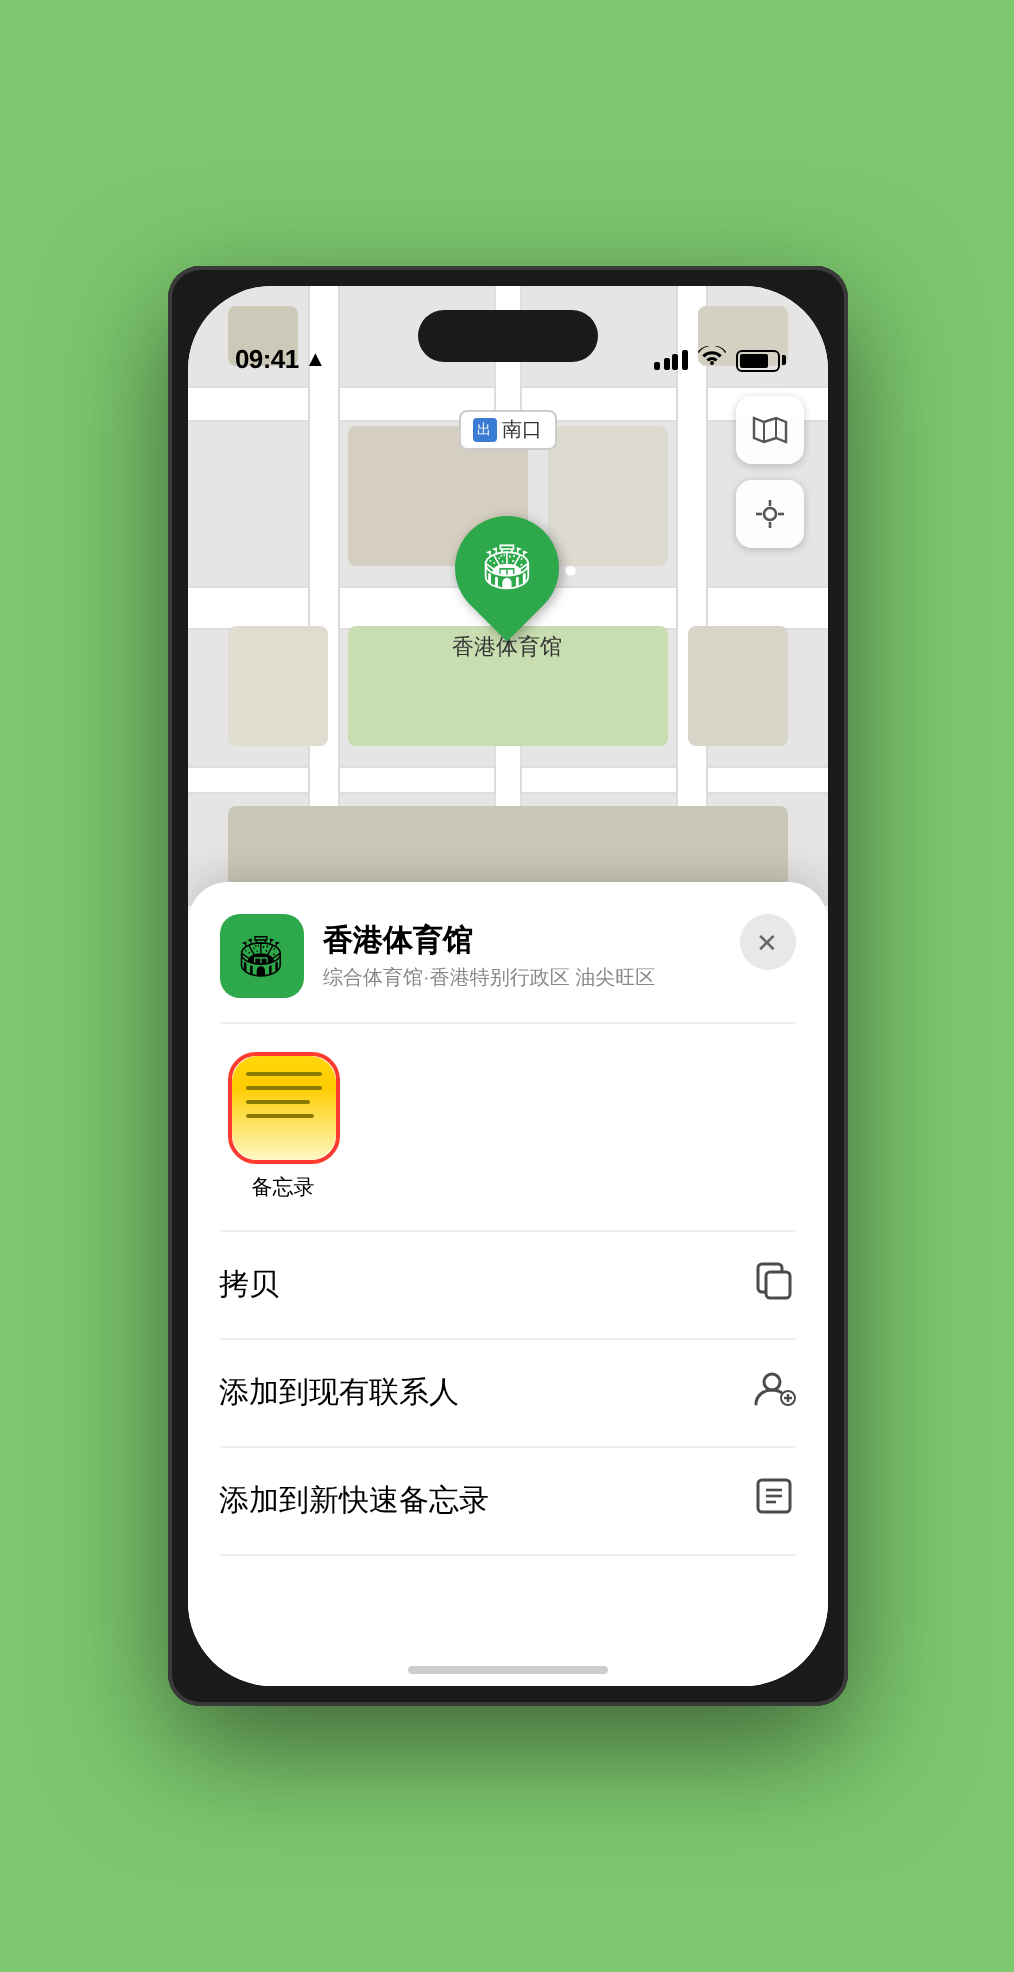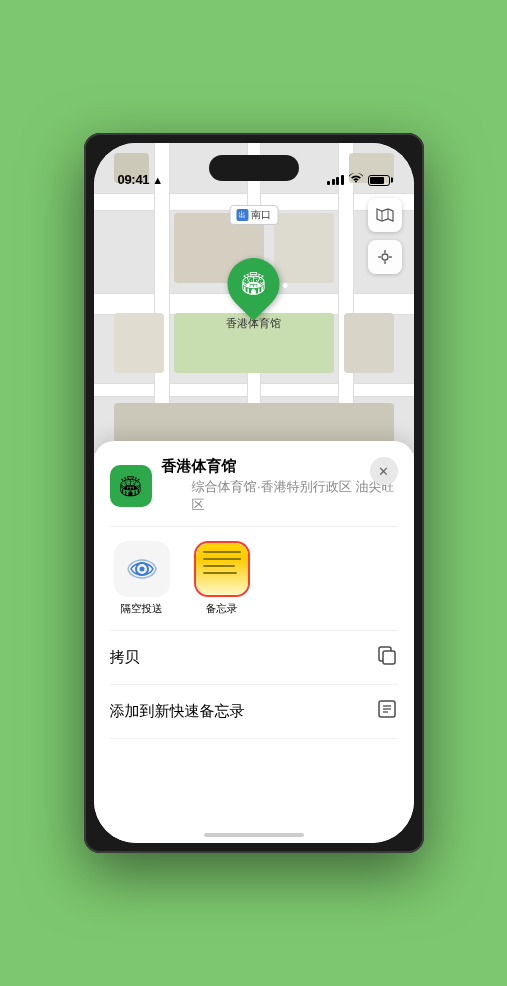--- a/index.html
+++ b/index.html
@@ -282,24 +282,23 @@
     }
     .sheet-venue-info {
       flex: 1;
     }
     .sheet-venue-name {
       font-size: 15px;
       font-weight: 600;
       color: #000;
     }
     .sheet-venue-sub {
-      font-size: 13px;
+      font-size: 10px;
       color: #888;
       margin-top: 2px;
-      margin-left: 30px;
     }
     .sheet-close-btn {
       width: 28px;
       height: 28px;
       background: #e8e8e8;
       border-radius: 50%;
       display: flex;
       align-items: center;
       justify-content: center;
       font-size: 13px;
@@ -501,31 +500,20 @@
           <div class="sheet-venue-name">香港体育馆</div>
           <div class="sheet-venue-sub">综合体育馆·香港特别行政区 油尖旺区</div>
         </div>
         <div class="sheet-close-btn">✕</div>
       </div>
 
       <div class="divider"></div>
 
       <div class="share-row">
 
-        <div class="share-item">
-          <div class="share-item-icon" style="background:#f5f5f5;">
-            <svg width="32" height="32" viewBox="0 0 32 32" fill="none">
-              <circle cx="16" cy="16" r="6" stroke="#3a7be0" stroke-width="2"></circle>
-              <path d="M16 10 C16 10 8 10 5 16 C8 22 16 22 16 22 C16 22 24 22 27 16 C24 10 16 10 16 10Z" stroke="#3a7be0" stroke-width="1.5" fill="none"></path>
-              <path d="M16 7 C16 7 4 7 2 16 C4 25 16 25 16 25 C16 25 28 25 30 16 C28 7 16 7 16 7Z" stroke="#3a7be0" stroke-width="1.5" fill="none" opacity="0.5"></path>
-              <circle cx="16" cy="16" r="2.5" fill="#3a7be0"></circle>
-            </svg>
-          </div>
-          <span class="share-item-label">隔空投送</span>
-        </div>
 
 
 
         <div class="share-item selected">
           <div class="share-item-icon" style="padding:0;overflow:hidden;border-radius:14px;">
             <div class="notes-icon-inner">
               <div class="notes-line" style="background:#8b7a00;height:2px;margin-bottom:2px;"></div>
               <div class="notes-line" style="background:#8b7a00;height:2px;margin-bottom:2px;width:100%;"></div>
               <div class="notes-line" style="background:#8b7a00;height:2px;margin-bottom:2px;width:85%;"></div>
               <div class="notes-line" style="background:#8b7a00;height:2px;width:90%;"></div>
@@ -544,20 +532,32 @@
           <span class="action-item-text">拷贝</span>
           <span class="action-item-icon">
             <svg width="22" height="22" viewBox="0 0 22 22" fill="none">
               <rect x="7" y="7" width="12" height="13" rx="2" stroke="#000" stroke-width="1.5"></rect>
               <path d="M15 7V5a2 2 0 00-2-2H5a2 2 0 00-2 2v10a2 2 0 002 2h2" stroke="#000" stroke-width="1.5"></path>
             </svg>
           </span>
         </div>
 
 
+        <div class="action-item">
+          <span class="action-item-text">添加到现有联系人</span>
+          <span class="action-item-icon">
+            <svg width="22" height="22" viewBox="0 0 22 22" fill="none">
+              <circle cx="10" cy="8" r="4" stroke="#000" stroke-width="1.5"></circle>
+              <path d="M2 19c0-4 3.6-7 8-7s8 3 8 7" stroke="#000" stroke-width="1.5" stroke-linecap="round"></path>
+              <circle cx="18" cy="16" r="3.5" fill="#fff" stroke="#000" stroke-width="1"></circle>
+              <line x1="18" y1="14" x2="18" y2="18" stroke="#000" stroke-width="1.2"></line>
+              <line x1="16" y1="16" x2="20" y2="16" stroke="#000" stroke-width="1.2"></line>
+            </svg>
+          </span>
+        </div>
 
         <div class="action-item">
           <span class="action-item-text">添加到新快速备忘录</span>
           <span class="action-item-icon">
             <svg width="22" height="22" viewBox="0 0 22 22" fill="none">
               <rect x="3" y="3" width="16" height="16" rx="2" stroke="#000" stroke-width="1.5"></rect>
               <line x1="7" y1="8" x2="15" y2="8" stroke="#000" stroke-width="1.3"></line>
               <line x1="7" y1="11" x2="15" y2="11" stroke="#000" stroke-width="1.3"></line>
               <line x1="7" y1="14" x2="12" y2="14" stroke="#000" stroke-width="1.3"></line>
             </svg>

